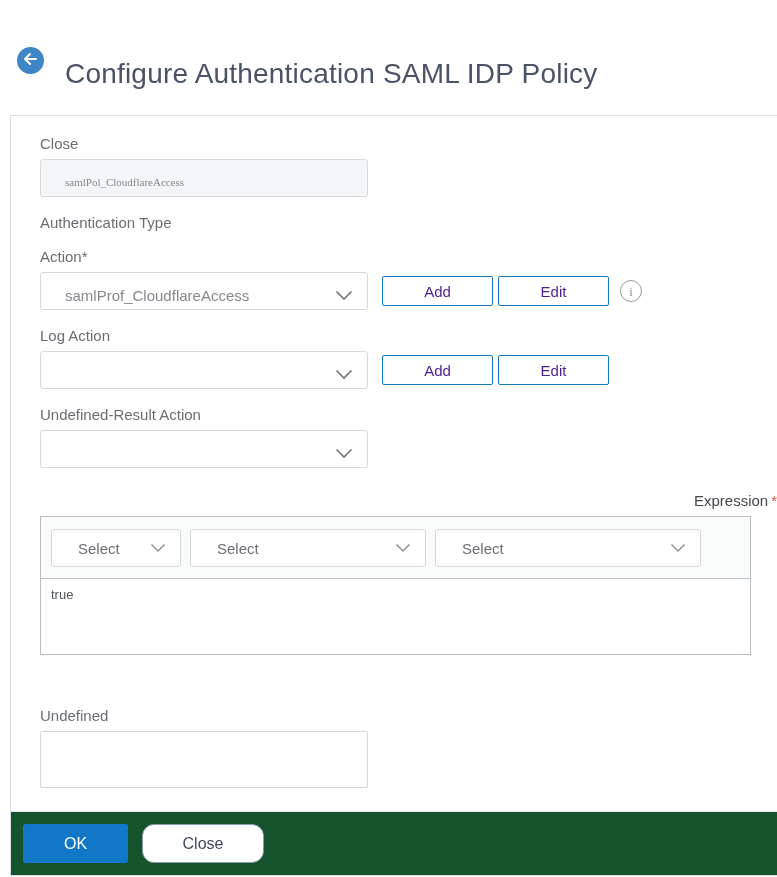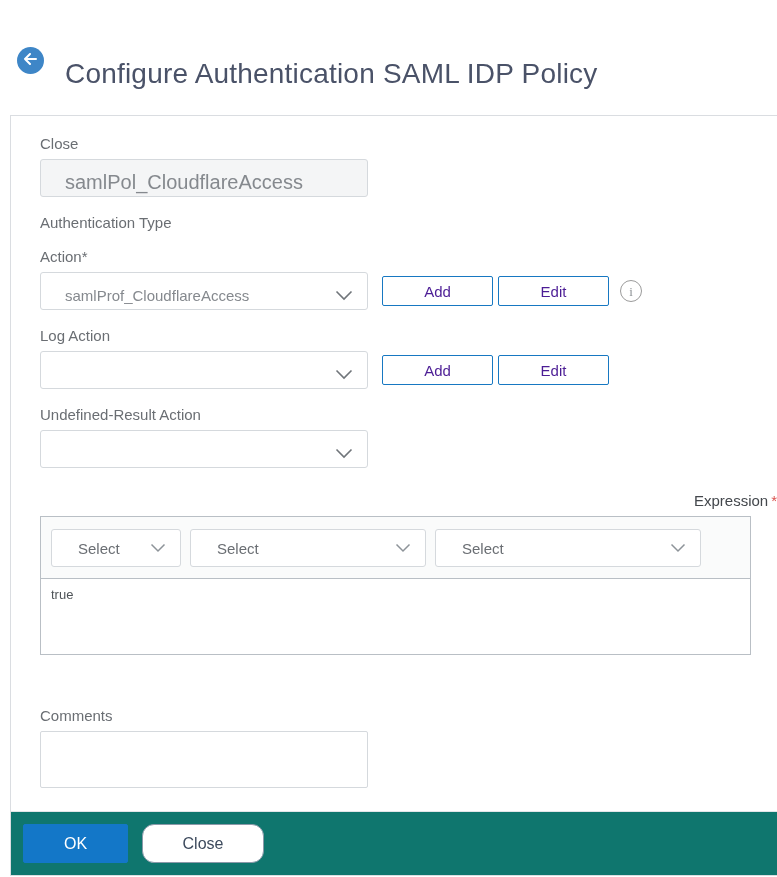--- a/index.html
+++ b/index.html
@@ -46,22 +46,22 @@
     font-size: 15px; color: #6a6e73;
     margin-bottom: 7px;
   }
   .field-label.dark { color: #43474c; text-align: right; }
   .req-mark { color: #d9534f; margin-left: 3px; }
 
   .text-input {
     width: 328px; height: 38px;
     border: 1px solid #d5d9dd; border-radius: 3px;
     background: #ffffff;
-    font-family: Liberation Sans, sans-serif;
-    font-size: 20px; color: #85898e;
+    font-family: Liberation Serif, serif;
+    font-size: 11px; color: #85898e;
     padding: 8px 10px 0 24px;
     outline: none;
   }
   .text-input:disabled { background: #f4f5f6; color: #85898e; }
 
   .static-value {
     font-size: 15px; font-weight: bold; color: #3b3e41;
     margin-top: -2px;
   }
 
@@ -147,21 +147,21 @@
     display: block; width: 328px; height: 57px;
     border: 1px solid #d5d9dd; border-radius: 2px;
     resize: none; outline: none;
     font-family: "Liberation Sans", sans-serif;
     font-size: 15px; color: #4f5458;
     padding: 6px 10px;
   }
 
   
   .footer {
-    background: #0f766e;
+    background: #14532d;
     border-top: 1px solid #e2e5e8;
     padding: 12px 0 12px 12px;
     display: flex; align-items: center;
   }
   .btn-primary {
     width: 105px; height: 39px;
     background: #1377c8; color: #ffffff;
     border: 1px solid #1377c8; border-radius: 2px;
     font-size: 16px; font-family: "Liberation Sans", sans-serif;
     cursor: pointer;
@@ -273,21 +273,21 @@
                   <path d="M1.5 1.5 L8 8 L14.5 1.5" fill="none" stroke="#8d9399" stroke-width="1.5"></path>
                 </svg>
             </span>
           </div>
         </div>
         <textarea class="expr-text" spellcheck="false" style="">true</textarea>
       </div>
     </div>
 
     <div class="comments-section">
-      <label class="field-label">Comments</label>
+      <label class="field-label">Undefined</label>
       <textarea class="comments-text" spellcheck="false" style=""></textarea>
     </div>
 
   </div>
 
   <div class="footer">
     <button class="btn-primary">OK</button>
     <button class="btn-secondary">Close</button>
   </div>
 </div>

